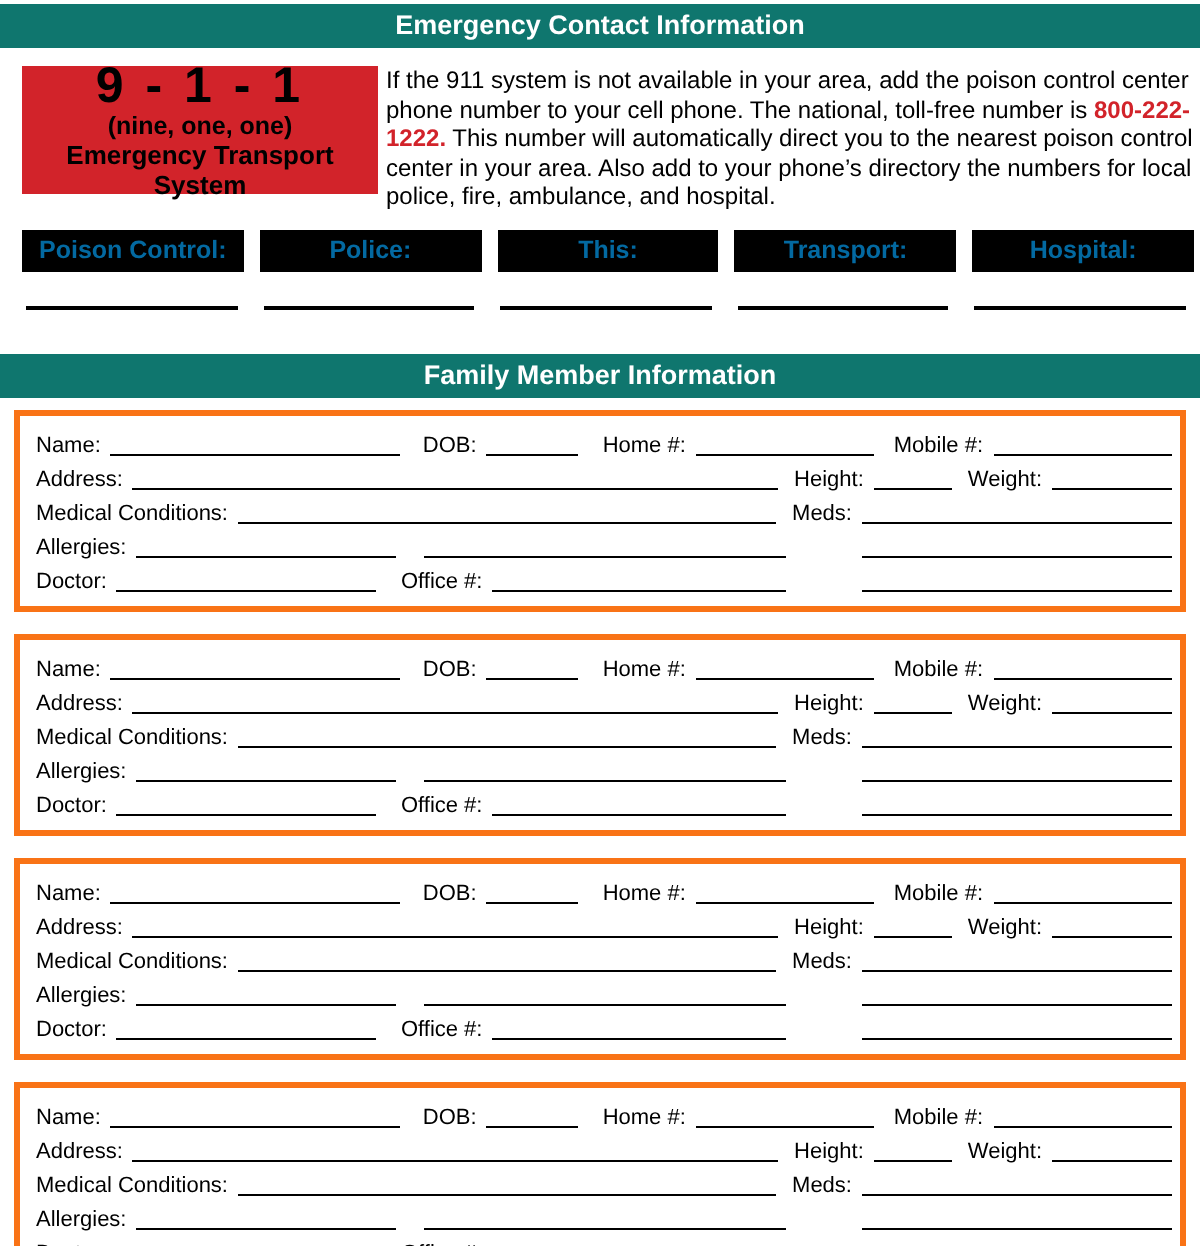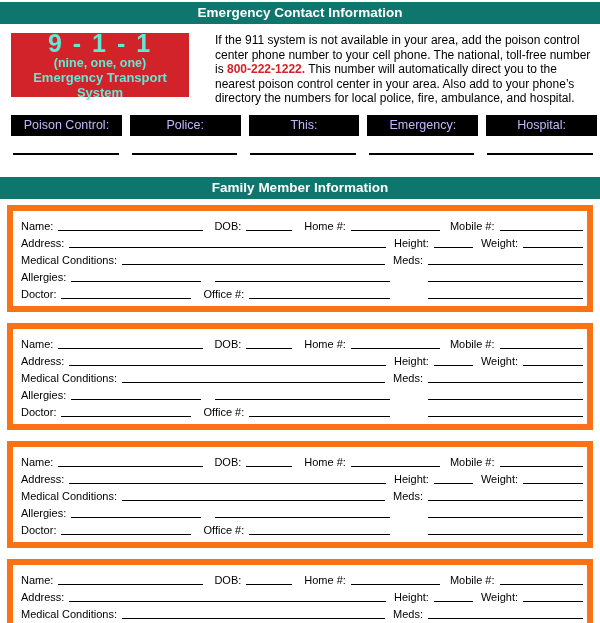--- a/index.html
+++ b/index.html
@@ -11,44 +11,44 @@
   }
   .bar {
     background: #0f766e; color: #fff; font-weight: 700;
     text-align: center; font-size: 13.5px; height: 22px; line-height: 22px;
   }
   #top-bar { margin-top: 2px; }
   
   .intro { display: flex; margin: 9px 3px 0 11px; }
   .box911 {
     width: 178px; min-width: 178px; height: 64px;
-    background: #d2232a; color: #5eead4; font-weight: 700;
+    background: #d2232a; color: #000000; font-weight: 700;
     display: flex; flex-direction: column; align-items: center; justify-content: center;
     text-align: center;
   }
   .box911 .num { font-size: 25px; line-height: 26px; letter-spacing: 2px; }
   .box911 .pron { font-size: 12.5px; line-height: 14px; }
   .box911 .cap { font-size: 13px; line-height: 15px; }
-  .instructions { margin-left: 26px; font-size: 12px; line-height: 14.5px; }
+  .instructions { margin-left: 4px; font-size: 12px; line-height: 14.5px; }
   .phone { color: #d2232a; font-weight: 700; }
   
   .contacts-row { display: flex; gap: 8px; margin: 9px 3px 0 11px; }
   .contact-box {
-    flex: 1; background: #000; color: #c4b5fd; font-weight: 400;
+    flex: 1; background: #000; color: #0369a1; font-weight: 700;
     font-size: 12.5px; text-align: center; height: 21px; line-height: 21px;
     white-space: nowrap; overflow: hidden;
   }
   .contacts-lines { display: flex; gap: 13px; margin: 17px 7px 0 13px; }
   .contact-line { flex: 1; height: 0; border-bottom: 2px solid #000; }
   #family-bar { margin-top: 22px; }
   
   #members { }
   .member-block {
     margin: 6px 7px 11px 7px;
-    border: 6px solid #f97316;
+    border: 3px solid #f97316;
     padding: 5px 2px 5px 8px;
   }
   .frow {
     display: flex; align-items: flex-end; height: 17px;
     font-size: 11px; line-height: 13px; white-space: nowrap;
   }
   .lbl { margin-right: 5px; }
   .ln { height: 0; border-bottom: 1px solid #000; align-self: flex-end; margin-bottom: 2px; }
   .ln-name    { width: 145px; }
   .ln-dob     { width: 46px; }
@@ -92,21 +92,21 @@
 
   <div class="contact-box">
     <span>Police:</span>
   </div>
 
   <div class="contact-box">
     <span>This:</span>
   </div>
 
   <div class="contact-box">
-    <span>Emergency:</span>
+    <span>Transport:</span>
   </div>
 
   <div class="contact-box">
     <span>Hospital:</span>
   </div>
 </div>
 
 <div class="contacts-lines" id="contacts-lines">
   <div class="contact-line"></div>
 

